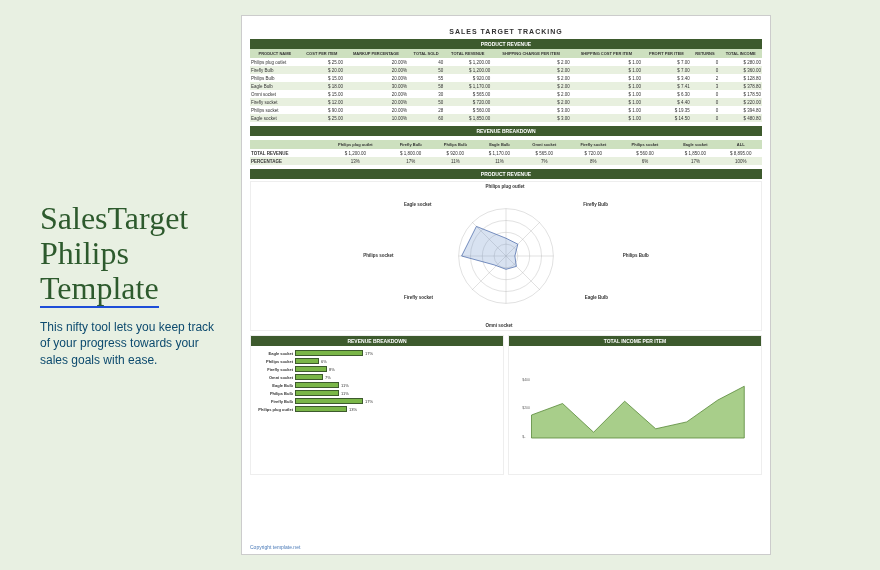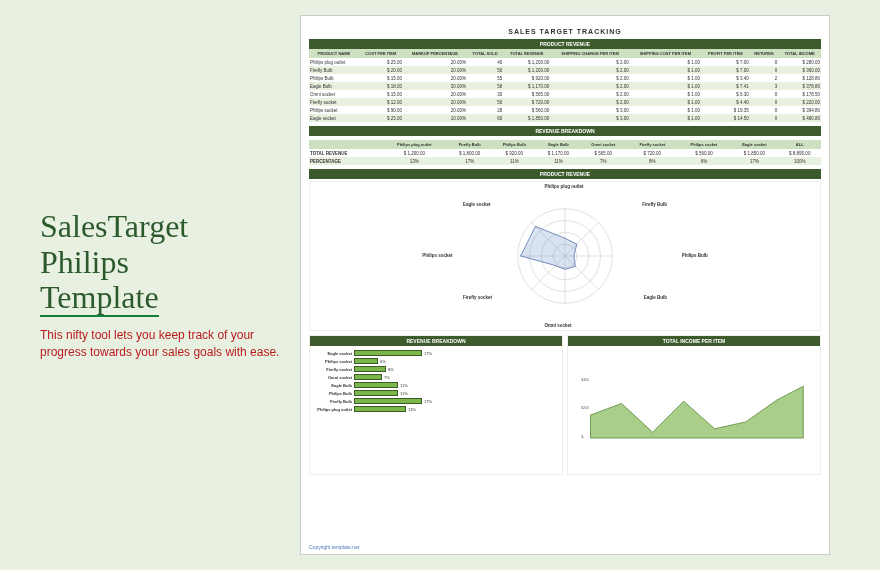--- a/index.html
+++ b/index.html
@@ -1,20 +1,20 @@
 <!DOCTYPE html>
 <html><head>
 <meta charset="utf-8">
 <style>
 *{box-sizing:border-box;margin:0;padding:0}
 body{width:880px;height:570px;background:#e8f0e2;font-family:Arial,sans-serif;display:flex;align-items:center;overflow:hidden}
-.left{width:300px;padding:0 20px 0 40px}
+.left{width:241px;padding:0 20px 0 40px}
 .title{font-family:Georgia,serif;font-size:32px;color:#2d5a2d;line-height:1.1;margin-bottom:12px}
-.title .u{border-bottom:2px solid #15803d}
-.desc{font-size:12px;color:#b91c1c;line-height:1.4}
+.title .u{border-bottom:2px solid #1d4ed8}
+.desc{font-size:12px;color:#0c4a6e;line-height:1.4}
 .sheet{background:#fff;width:530px;height:540px;border:1px solid #ccc;padding:8px;font-size:5px;color:#333;position:relative}
 .h1{text-align:center;font-weight:bold;font-size:7px;letter-spacing:1px;margin:4px 0}
 .bar{background:#3d5a2d;color:#fff;font-size:5px;text-align:center;padding:2px;font-weight:bold}
 table{width:100%;border-collapse:collapse;font-size:4.5px}
 th{background:#cde0bf;padding:2px 1px;font-size:4px;text-align:center;font-weight:bold}
 td{padding:1.5px 1px;text-align:right}
 td:first-child{text-align:left}
 tr:nth-child(even) td{background:#e8f0df}
 .brk{margin-top:4px}
 .brk th{font-size:4px}

